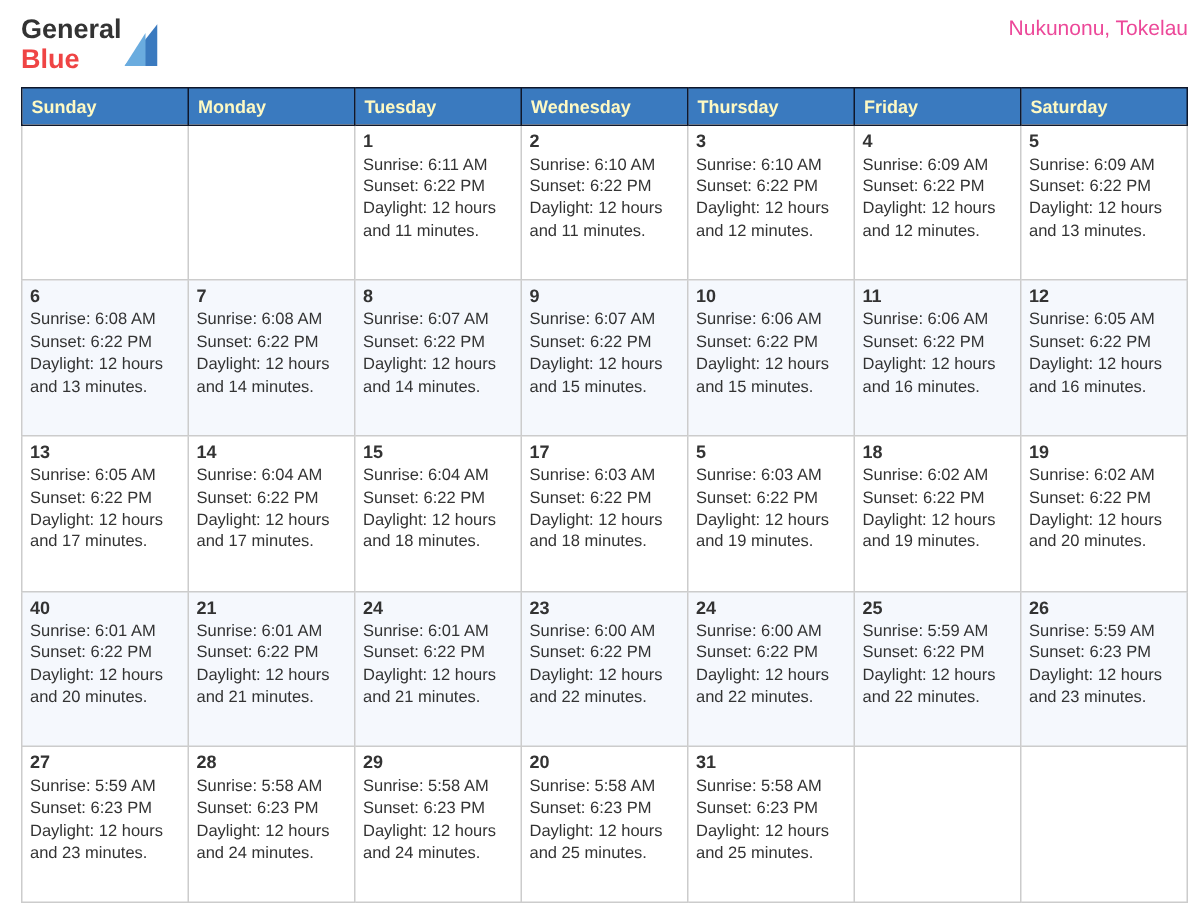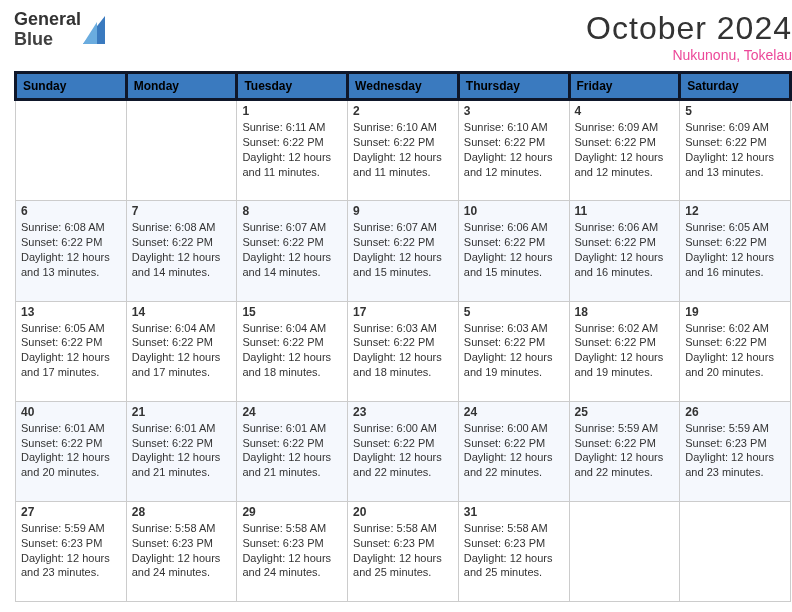--- a/index.html
+++ b/index.html
@@ -26,21 +26,21 @@
     .logo {
       display: flex;
       align-items: center;
     }
     .logo-text {
       font-size: 18px;
       font-weight: bold;
       line-height: 1.1;
     }
     .logo-general { color: #333; }
-    .logo-blue { color: #404040; }
+    .logo-blue { color: #ef4444; }
     .logo-icon {
       width: 22px;
       height: 28px;
       margin-left: 2px;
     }
     .title-block {
       text-align: right;
     }
     .month-title {
       font-size: 32px;
@@ -54,26 +54,26 @@
     }
     .calendar {
       flex: 1;
       border: 1px solid #ccc;
       border-collapse: collapse;
       width: 100%;
       table-layout: fixed;
     }
     .calendar th {
       background: #3a7abf;
-      color: #000000;
+      color: #fef9c3;
       font-size: 12px;
       font-weight: bold;
       text-align: left;
       padding: 5px 6px;
-      border: 3px solid #0f172a;
+      border: 1px solid #0f172a;
     }
     .calendar td {
       border: 1px solid #ccc;
       vertical-align: top;
       padding: 3px 5px;
       font-size: 10px;
       color: #333;
       height: 82px;
     }
     .day-number {
@@ -108,21 +108,20 @@
             <span class="logo-blue">Blue</span>
           </span>
           <svg class="logo-icon" viewBox="0 0 22 28" xmlns="http://www.w3.org/2000/svg">
             <polygon points="0,28 22,0 22,28" fill="#3a7abf"></polygon>
             <polygon points="0,28 14,6 14,28" fill="#6aacdf"></polygon>
           </svg>
         </div>
       </div>
     </div>
     <div class="title-block">
-      <div class="month-title">October 2024</div>
       <div class="subtitle">Nukunonu, Tokelau</div>
     </div>
   </div>
 
   <table class="calendar">
     <thead>
       <tr>
 
       <th>Sunday</th>
           <th>Monday</th>

